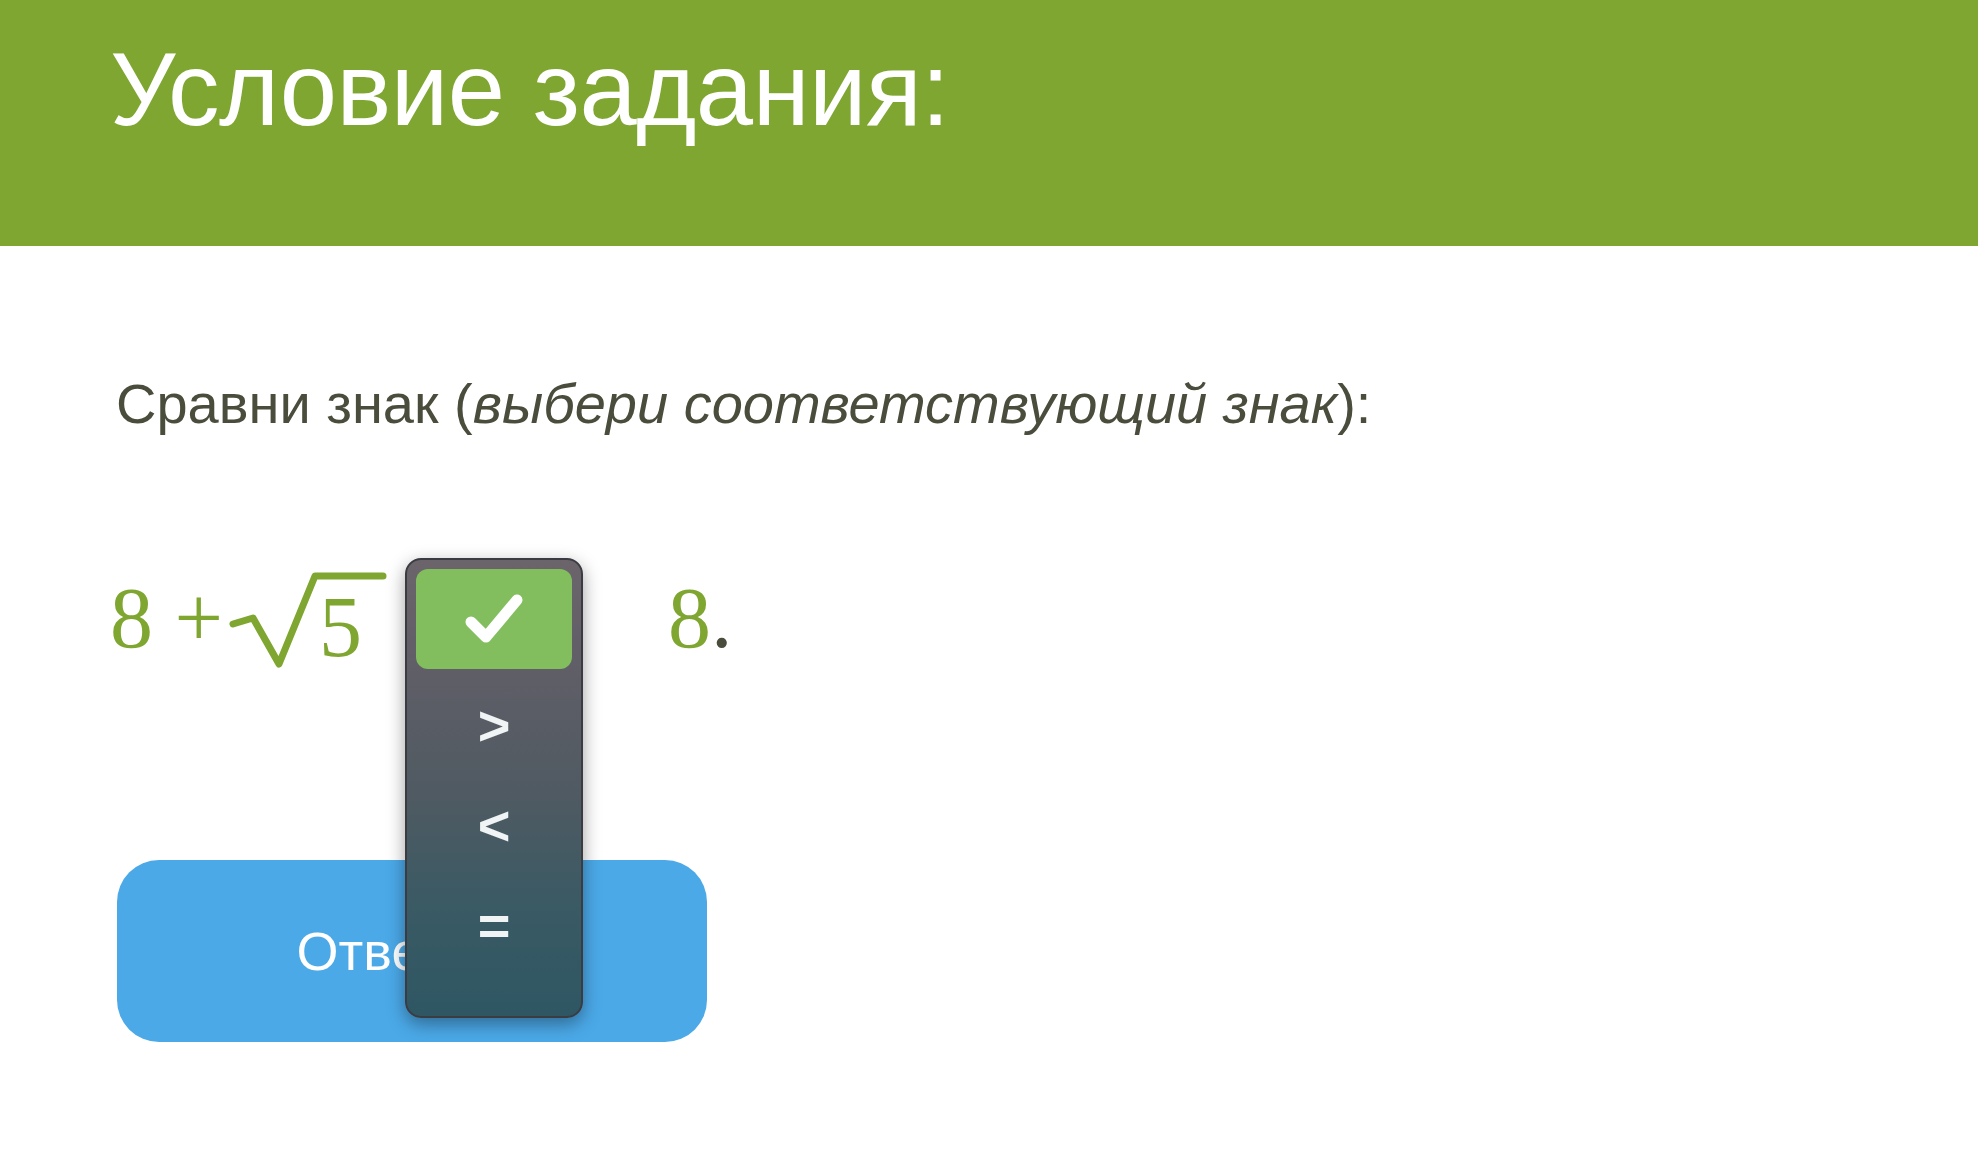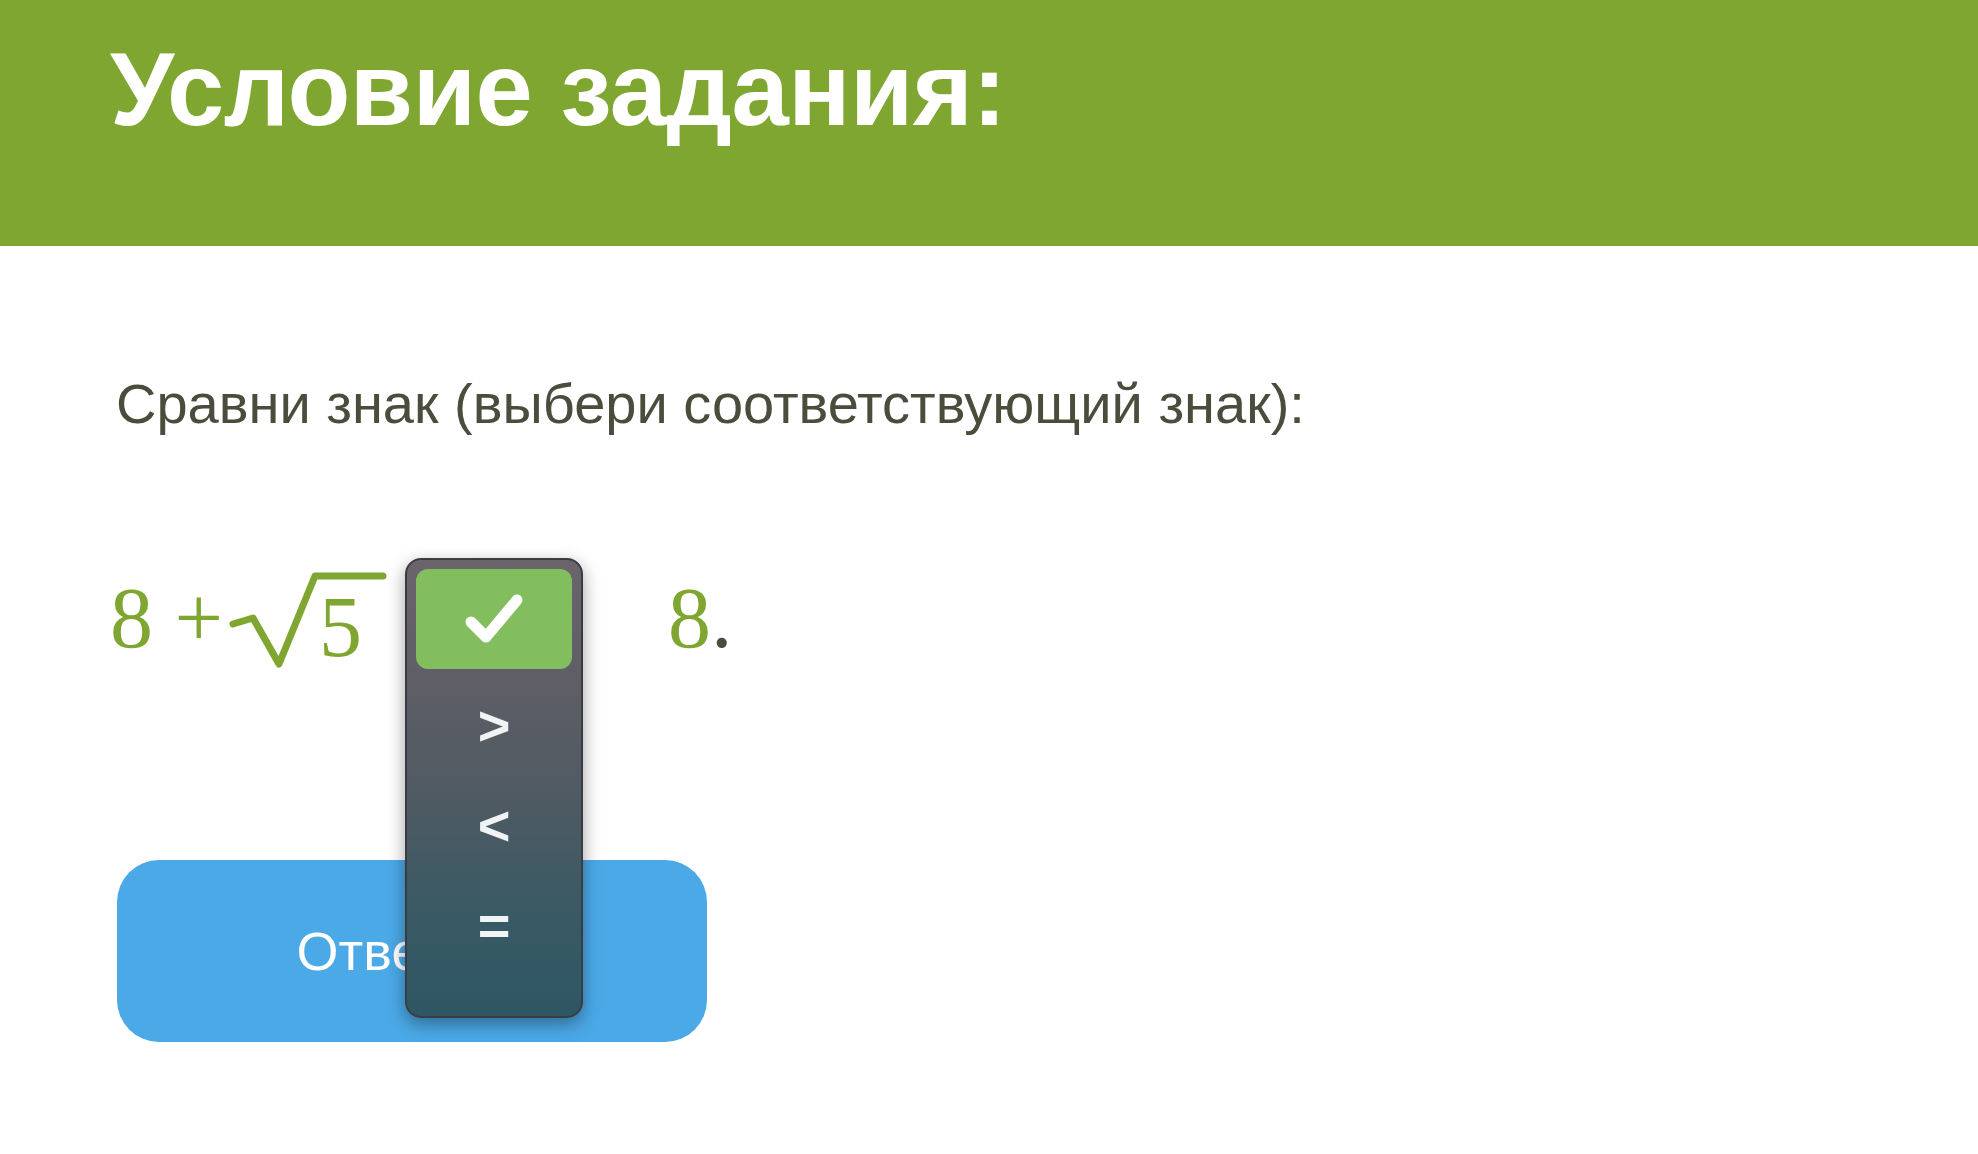--- a/index.html
+++ b/index.html
@@ -26,36 +26,37 @@
     background: #7FA630;
     box-sizing: border-box;
   }
   #header-title {
     position: absolute;
     left: 110px;
     top: 38px;
     font-size: 103px;
     line-height: 1.0;
     color: #ffffff;
-    font-weight: 700;
+    font-weight: 400;
     letter-spacing: -0.5px;
     white-space: nowrap;
   }
 
   
   #question-prompt {
     position: absolute;
     left: 116px;
     top: 376px;
     font-size: 56px;
     line-height: 1.0;
     color: #4A4C3C;
     white-space: nowrap;
   }
   #question-prompt .em {
+    font-style: italic;
   }
 
   
   #expression-row {
     position: absolute;
     left: 110px;
     top: 568px;
     height: 110px;
     white-space: nowrap;
     font-family: "Liberation Serif", serif;

